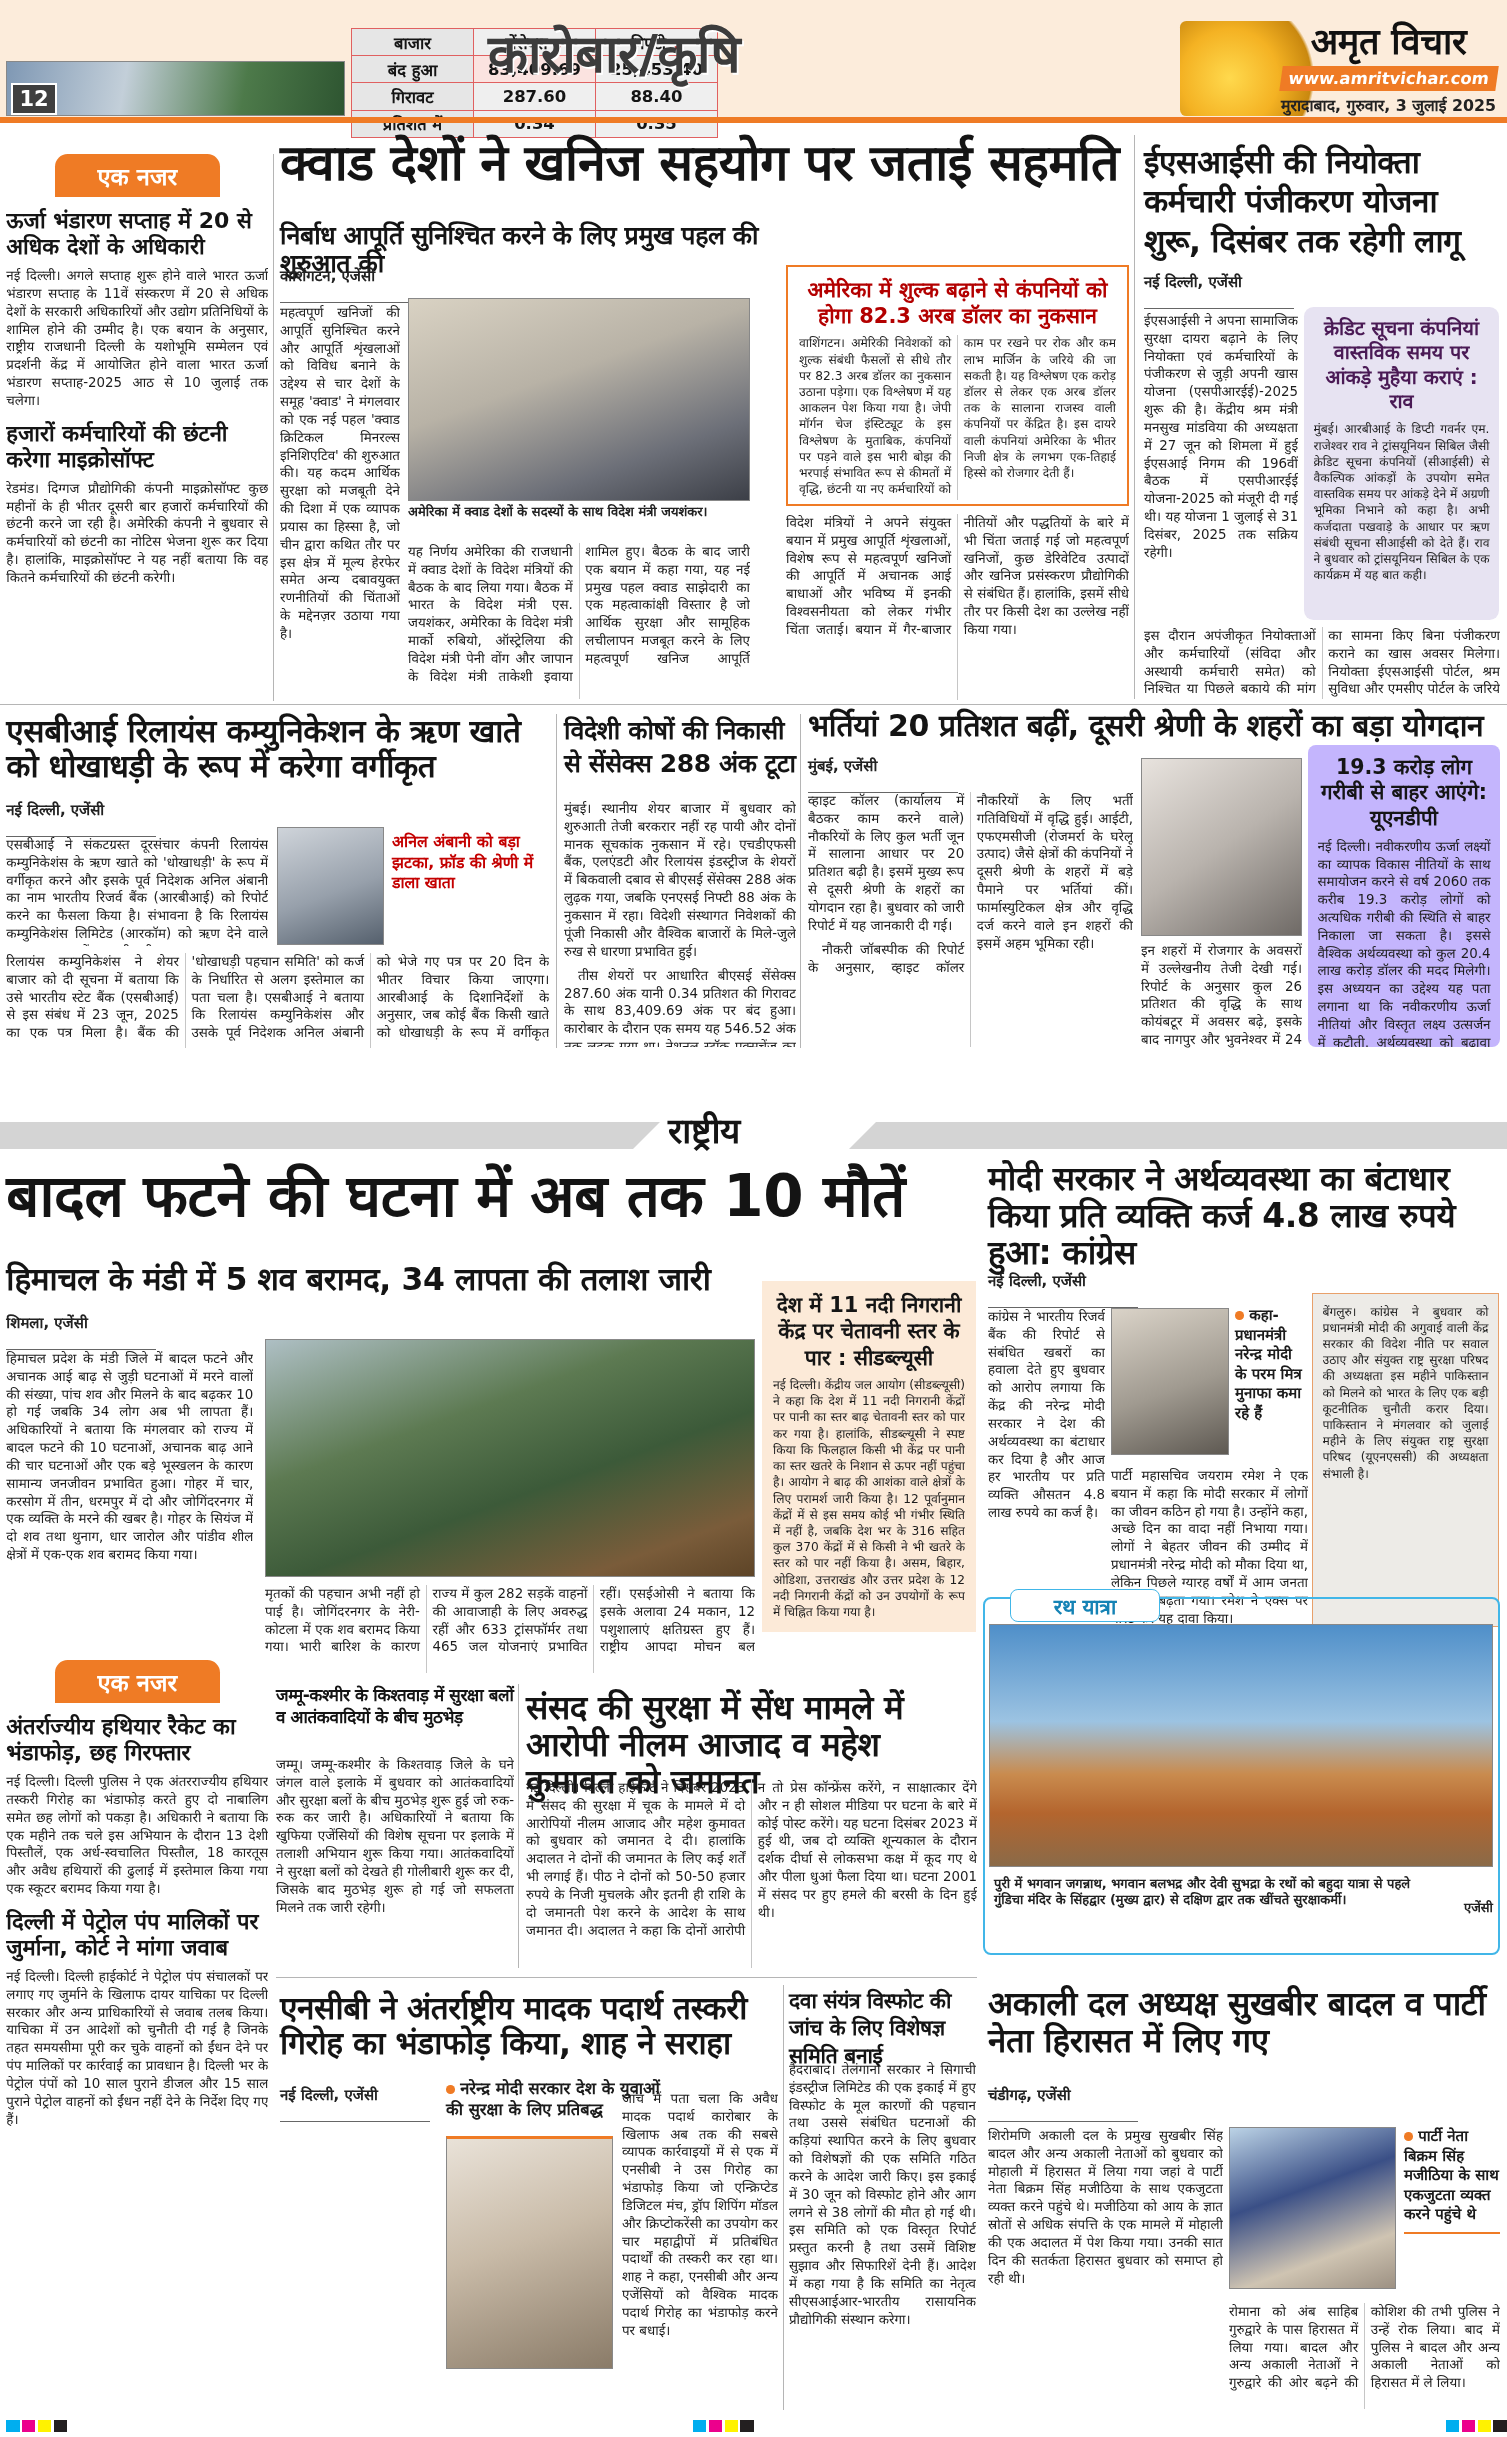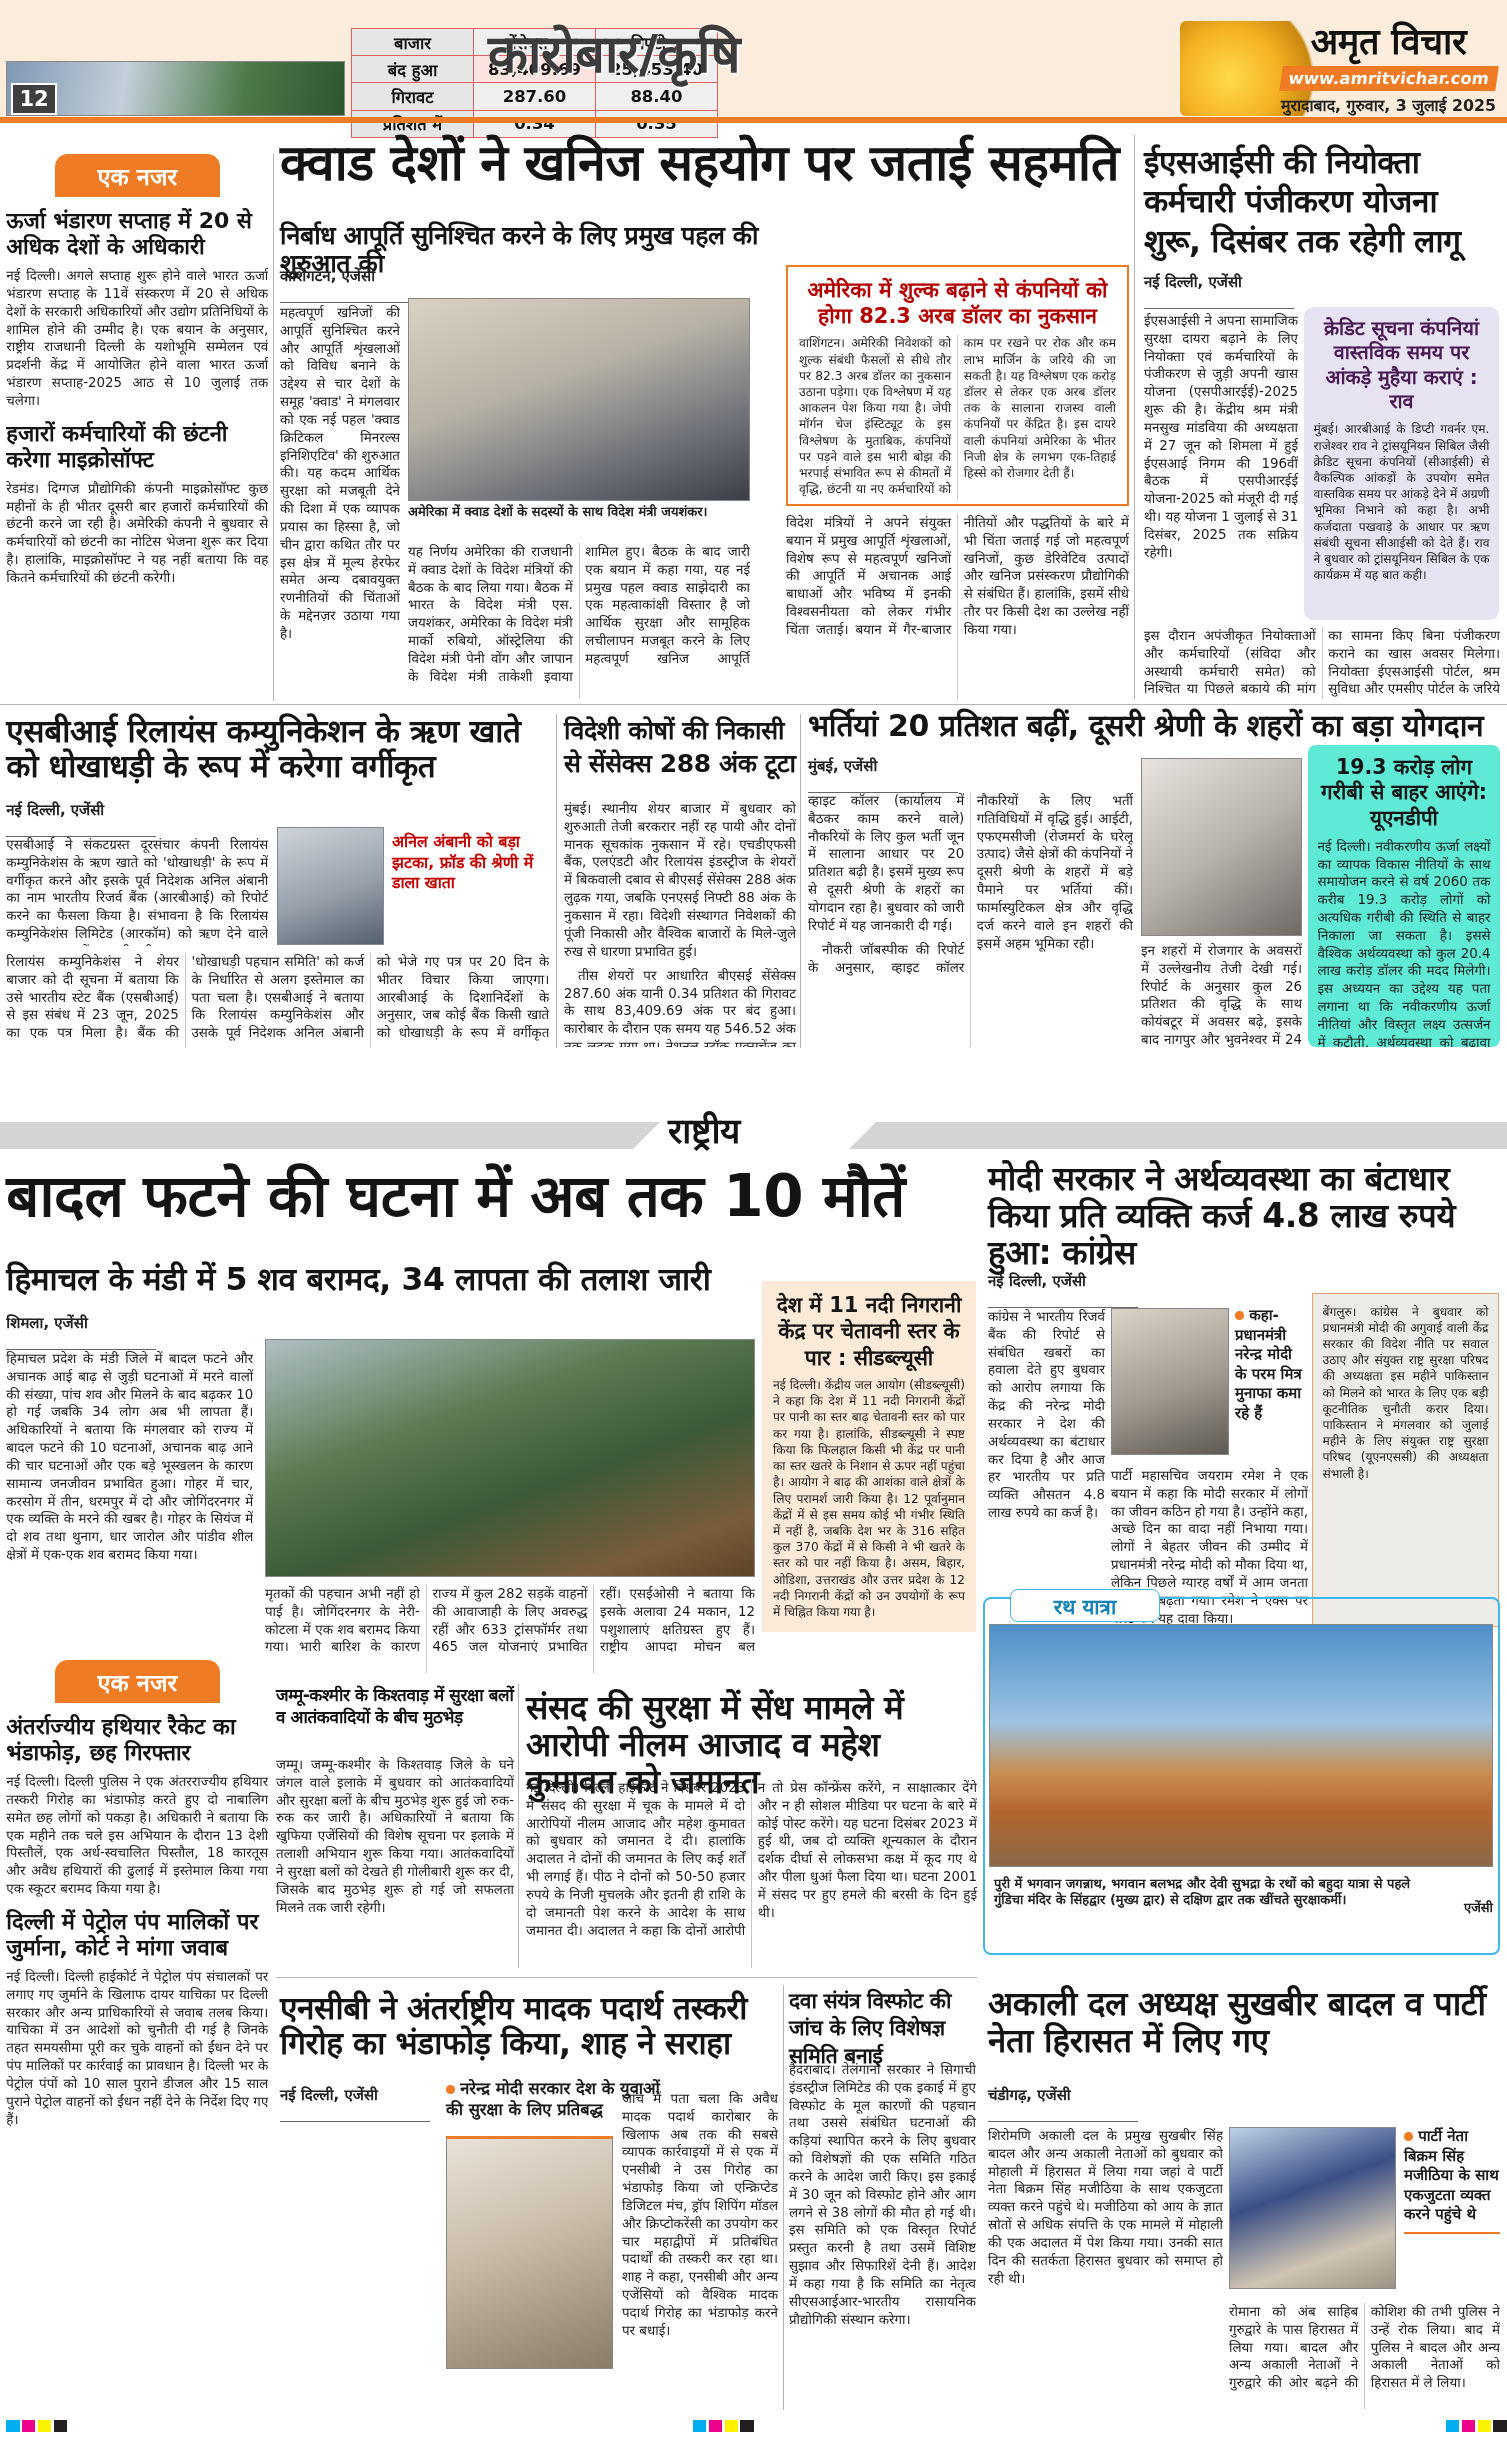--- a/index.html
+++ b/index.html
@@ -148,21 +148,21 @@
   <div class="abs hl" style="left:808px;top:709px;width:693px;font-size:30px">भर्तियां 20 प्रतिशत बढ़ीं, दूसरी श्रेणी के शहरों का बड़ा योगदान</div>
   <div class="abs" style="left:808px;top:755px">
     <span class="byline">मुंबई, एजेंसी</span>
   </div>
   <div class="abs body-txt cols2" style="left:808px;top:792px;width:325px;height:255px">
        <p>व्हाइट कॉलर (कार्यालय में बैठकर काम करने वाले) नौकरियों के लिए कुल भर्ती जून में सालाना आधार पर 20 प्रतिशत बढ़ी है। इसमें मुख्य रूप से दूसरी श्रेणी के शहरों का योगदान रहा है। बुधवार को जारी रिपोर्ट में यह जानकारी दी गई।</p>
        <p>नौकरी जॉबस्पीक की रिपोर्ट के अनुसार, व्हाइट कॉलर नौकरियों के लिए भर्ती गतिविधियों में वृद्धि हुई। आईटी, एफएमसीजी (रोजमर्रा के घरेलू उत्पाद) जैसे क्षेत्रों की कंपनियों ने दूसरी श्रेणी के शहरों में बड़े पैमाने पर भर्तियां कीं। फार्मास्युटिकल क्षेत्र और वृद्धि दर्ज करने वाले इन शहरों की इसमें अहम भूमिका रही।</p>
     </div>
   <div class="abs photo" style="left:1141px;top:758px;width:161px;height:178px;background:linear-gradient(145deg,#e8e3de 0%,#b9b3ad 50%,#6f6a66 100%)"></div>
   <div class="abs body-txt" style="left:1141px;top:942px;width:161px;height:106px">इन शहरों में रोजगार के अवसरों में उल्लेखनीय तेजी देखी गई। रिपोर्ट के अनुसार कुल 26 प्रतिशत की वृद्धि के साथ कोयंबटूर में अवसर बढ़े, इसके बाद नागपुर और भुवनेश्वर में 24 प्रतिशत की वृद्धि हुई।</div>
-  <div class="abs" style="left:1308px;top:745px;width:192px;height:302px;background:#5eead4;border-radius:7.9px;padding:9.5px;overflow:hidden">
+  <div class="abs" style="left:1308px;top:745px;width:192px;height:302px;background:#c4b5fd;border-radius:7.9px;padding:9.5px;overflow:hidden">
     <div class="box-head" style="font-size:20.5px">19.3 करोड़ लोग गरीबी से बाहर आएंगे: यूएनडीपी</div>
     <div class="body-txt">नई दिल्ली। नवीकरणीय ऊर्जा लक्ष्यों का व्यापक विकास नीतियों के साथ समायोजन करने से वर्ष 2060 तक करीब 19.3 करोड़ लोगों को अत्यधिक गरीबी की स्थिति से बाहर निकाला जा सकता है। इससे वैश्विक अर्थव्यवस्था को कुल 20.4 लाख करोड़ डॉलर की मदद मिलेगी। इस अध्ययन का उद्देश्य यह पता लगाना था कि नवीकरणीय ऊर्जा नीतियां और विस्तृत लक्ष्य उत्सर्जन में कटौती, अर्थव्यवस्था को बढ़ावा देने और सामाजिक लाभ प्रदान करने में किस तरह मदद कर सकते हैं।</div>
   </div>
 
   <div class="abs grayband" style="left:0;top:1122px;width:660px;clip-path:polygon(0 0,100% 0,calc(100% - 27px) 100%,0 100%)"></div>
   <div class="abs grayband" style="left:849px;top:1122px;width:658px;clip-path:polygon(27px 0,100% 0,100% 100%,0 100%)"></div>
   <div class="abs hl center" style="left:668px;top:1112px;width:173px;font-size:35px">राष्ट्रीय</div>
 
   <div class="abs hl" style="left:6.3px;top:1164px;width:906px;font-size:58px">बादल फटने की घटना में अब तक 10 मौतें</div>
   <div class="abs hl" style="left:6.3px;top:1262px;width:756px;font-size:31.5px;font-weight:700">हिमाचल के मंडी में 5 शव बरामद, 34 लापता की तलाश जारी</div>

